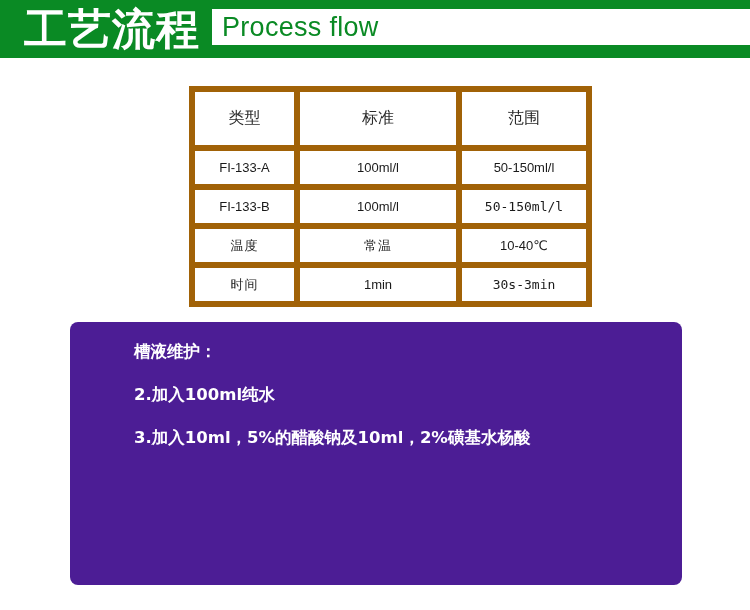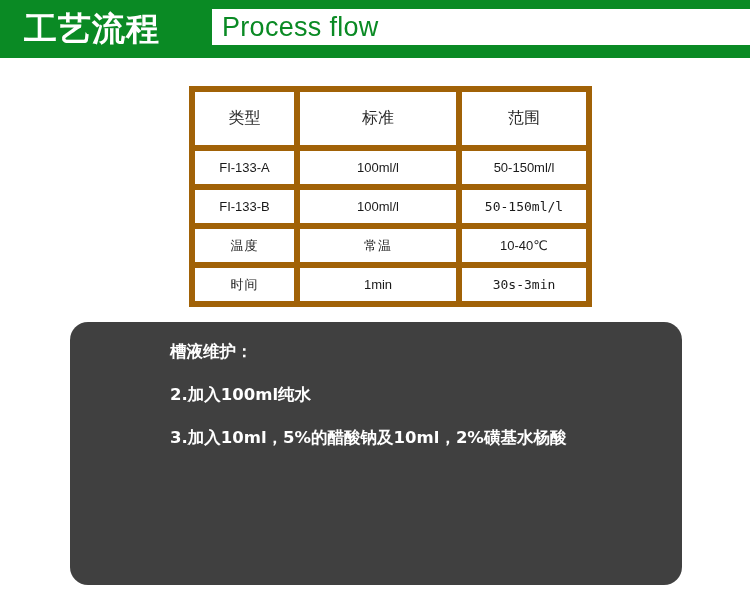--- a/index.html
+++ b/index.html
@@ -26,21 +26,21 @@
     background: #0a8a24;
     overflow: hidden;
   }
   .header-cn {
     position: absolute;
     left: 24px;
     top: 6px;
     height: 46px;
     line-height: 46px;
     color: #ffffff;
-    font-size: 33px;
+    font-size: 43px;
     font-weight: bold;
     letter-spacing: 1px;
     font-family: "DejaVu Sans", "Liberation Sans", sans-serif;
     white-space: nowrap;
   }
   .header-white-band {
     position: absolute;
     left: 212px;
     top: 9px;
     width: 538px;
@@ -111,24 +111,24 @@
     letter-spacing: 1px;
   }
 
   
   .maint-box {
     position: absolute;
     left: 70px;
     top: 322px;
     width: 612px;
     height: 263px;
-    background: #404040;
-    border-radius: 18px;
+    background: #4c1d95;
+    border-radius: 8px;
     box-sizing: border-box;
-    padding: 22px 30px 16px 100px;
+    padding: 22px 30px 16px 64px;
   }
   .maint-line {
     color: #ffffff;
     font-size: 16.5px;
     font-weight: bold;
     font-family: "DejaVu Sans", "Liberation Sans", sans-serif;
     line-height: 1;
     margin-bottom: 27px;
     white-space: nowrap;
     letter-spacing: 0px;

